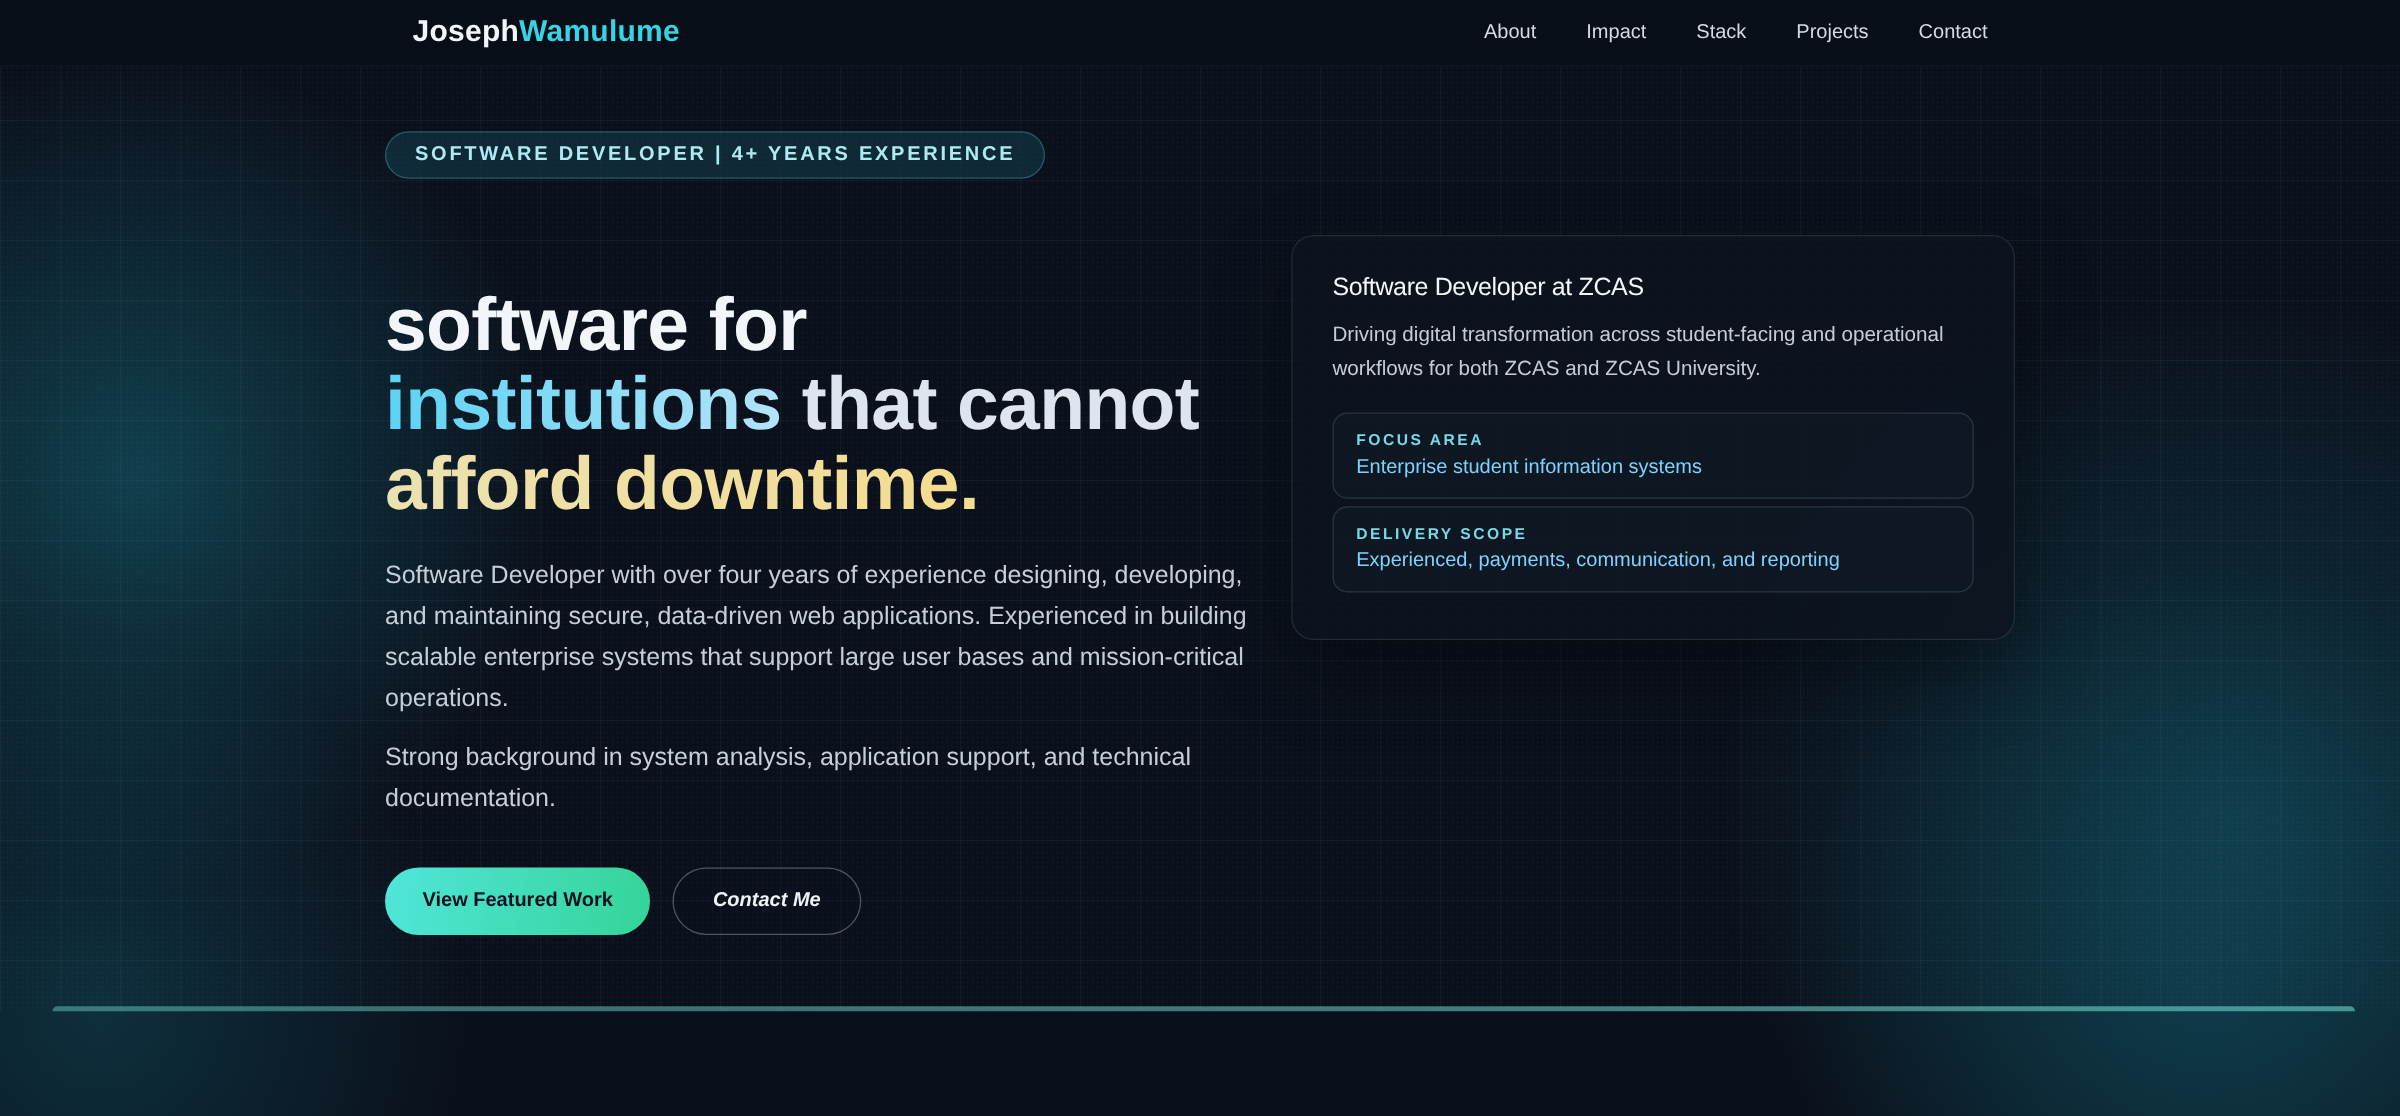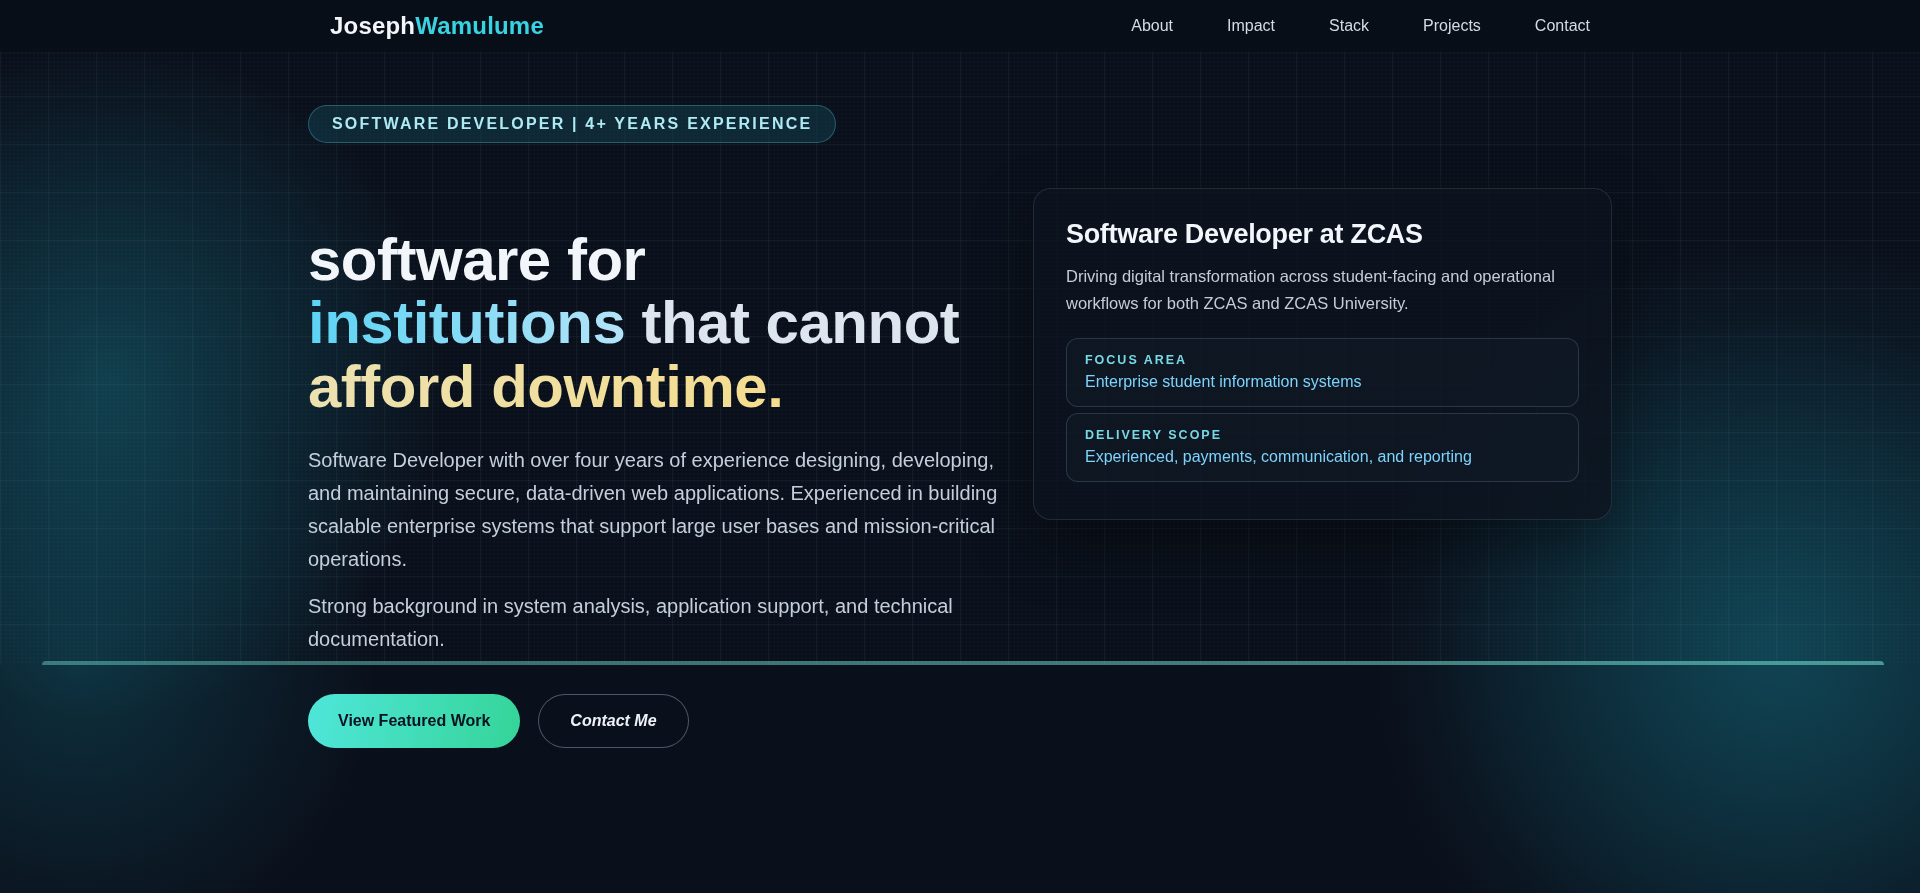--- a/index.html
+++ b/index.html
@@ -5,21 +5,21 @@
   * { box-sizing: border-box; }
   html, body {
     margin: 0; padding: 0;
     width: 1920px; height: 893px;
     overflow: hidden;
     background: #0a101b;
     font-family: "Liberation Sans", "DejaVu Sans", sans-serif;
   }
   .page {
     position: relative;
-    width: 1920px; height: 665px;
+    width: 1920px; height: 809px;
     background: #0a101b;
   }
   
   .glow { position: absolute; pointer-events: none; z-index: 0; }
   .glow-left {
     left: -230px; top: 40px; width: 680px; height: 680px;
     background: radial-gradient(circle, rgba(26,132,152,0.40) 0%, rgba(23,120,142,0.16) 45%, transparent 70%);
   }
   .glow-right {
     right: -280px; top: 240px; width: 820px; height: 820px;
@@ -58,21 +58,21 @@
     border-bottom: 1px solid rgba(255,255,255,0.04);
     display: flex; align-items: center;
   }
   .nav-inner {
     width: 1304px; margin: 0 auto; padding: 0 22px;
     display: flex; align-items: center; justify-content: space-between;
   }
   .logo { font-size: 24px; font-weight: 700; letter-spacing: 0.2px; cursor: pointer; text-decoration: none; }
   .logo .first { color: #f2f6fa; }
   .logo .last { color: #38d3e3; }
-  .nav-links { display: flex; gap: 54px; }
+  .nav-links { display: flex; gap: 40px; }
   .nav-links a {
     color: #d3dbe4; font-size: 16px; text-decoration: none; cursor: pointer;
   }
   
   .content {
     position: relative; z-index: 4;
     width: 1304px; margin: 0 auto;
     padding-top: 52px;
     display: flex; justify-content: space-between; align-items: flex-start;
   }
@@ -135,21 +135,21 @@
     border-radius: 18px;
     padding: 30px 32px 26px 32px;
     box-shadow: 0 24px 60px rgba(0,0,0,0.38);
   }
   .eyebrow {
     color: #6fdceb; font-size: 13px; font-weight: 700; letter-spacing: 2.6px;
     margin-bottom: 13px;
   }
   .role-title {
     margin: 0 0 13px 0;
-    color: #f3f7fb; font-size: 27px; font-weight: 700; letter-spacing: -0.3px;
+    color: #f3f7fb; font-size: 20px; font-weight: 400; letter-spacing: -0.3px;
   }
   .role-desc {
     margin: 0 0 22px 0;
     color: #c3cdd8; font-size: 16.5px; line-height: 1.62;
   }
   .role-item {
     border: 1px solid rgba(130,158,182,0.24);
     background: rgba(18,28,43,0.45);
     border-radius: 12px;
     padding: 14px 18px 15px 18px;

